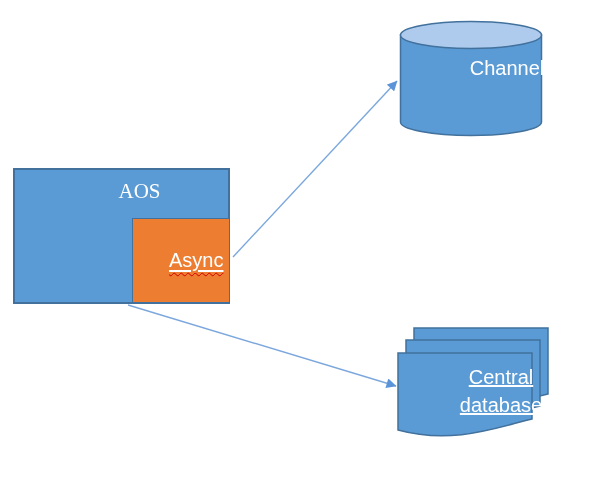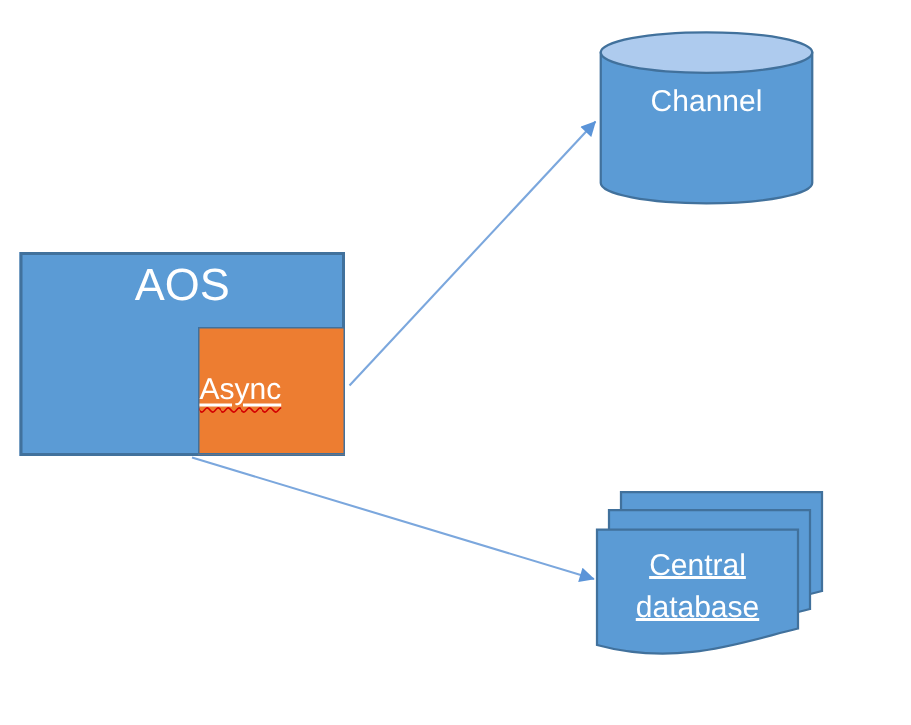--- a/index.html
+++ b/index.html
@@ -55,24 +55,25 @@
     display: flex; flex-direction: column;
     align-items: flex-start; justify-content: center;
   }
 
   .label {
     color: var(--label-text, #fff);
     text-align: center;
     line-height: 28px;
     font-size: 20px;
     user-select: none;
+    margin-left: 36px;
   }
   .aos-label {
     position: absolute; left: 0; right: 0; top: 6px;
-    font-size: 30px; line-height: 30px;
+    font-size: 21px; line-height: 30px; font-family: Liberation Serif, serif;
   }
   .async-label { line-height: 29px; }
   .float-label { position: absolute; }
   .channel-label { left: 400px; top: 54px; width: 142px; }
   .central-label { left: 398px; top: 363px; width: 134px; text-decoration: underline; }
 
   .line { display: block; }
   .u-underline {
     text-decoration: underline;
     text-decoration-thickness: 1.5px;

